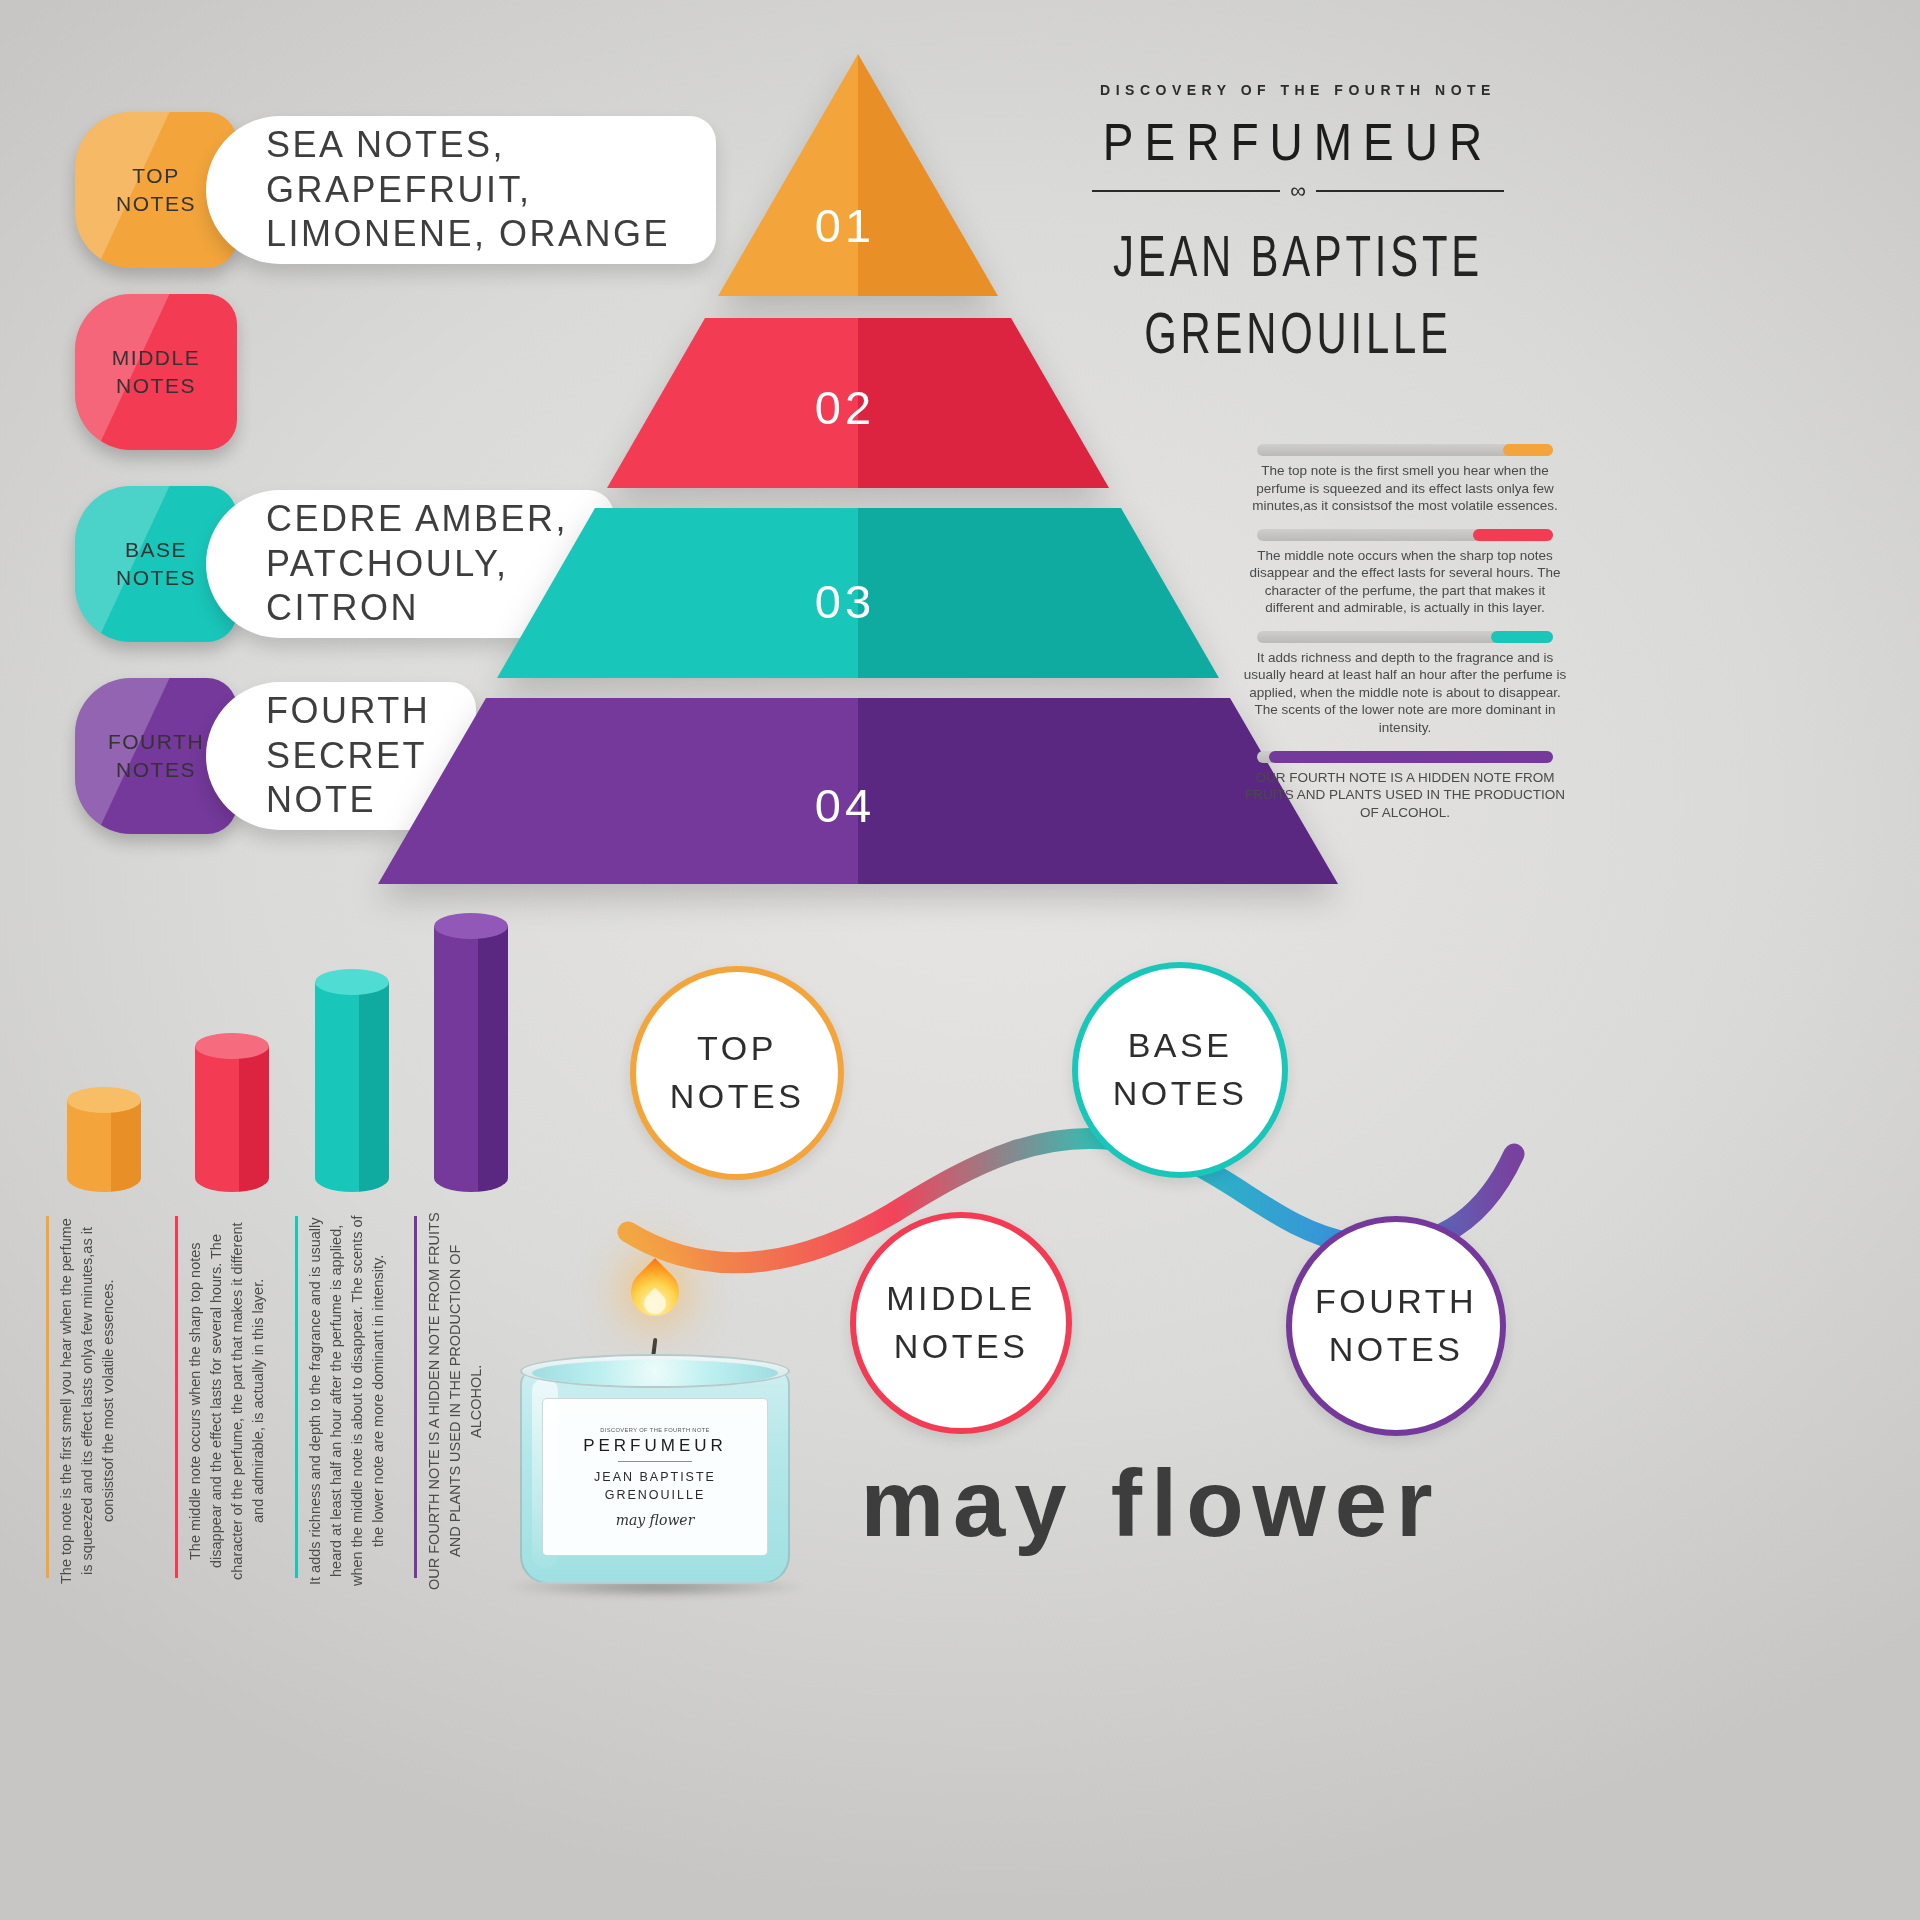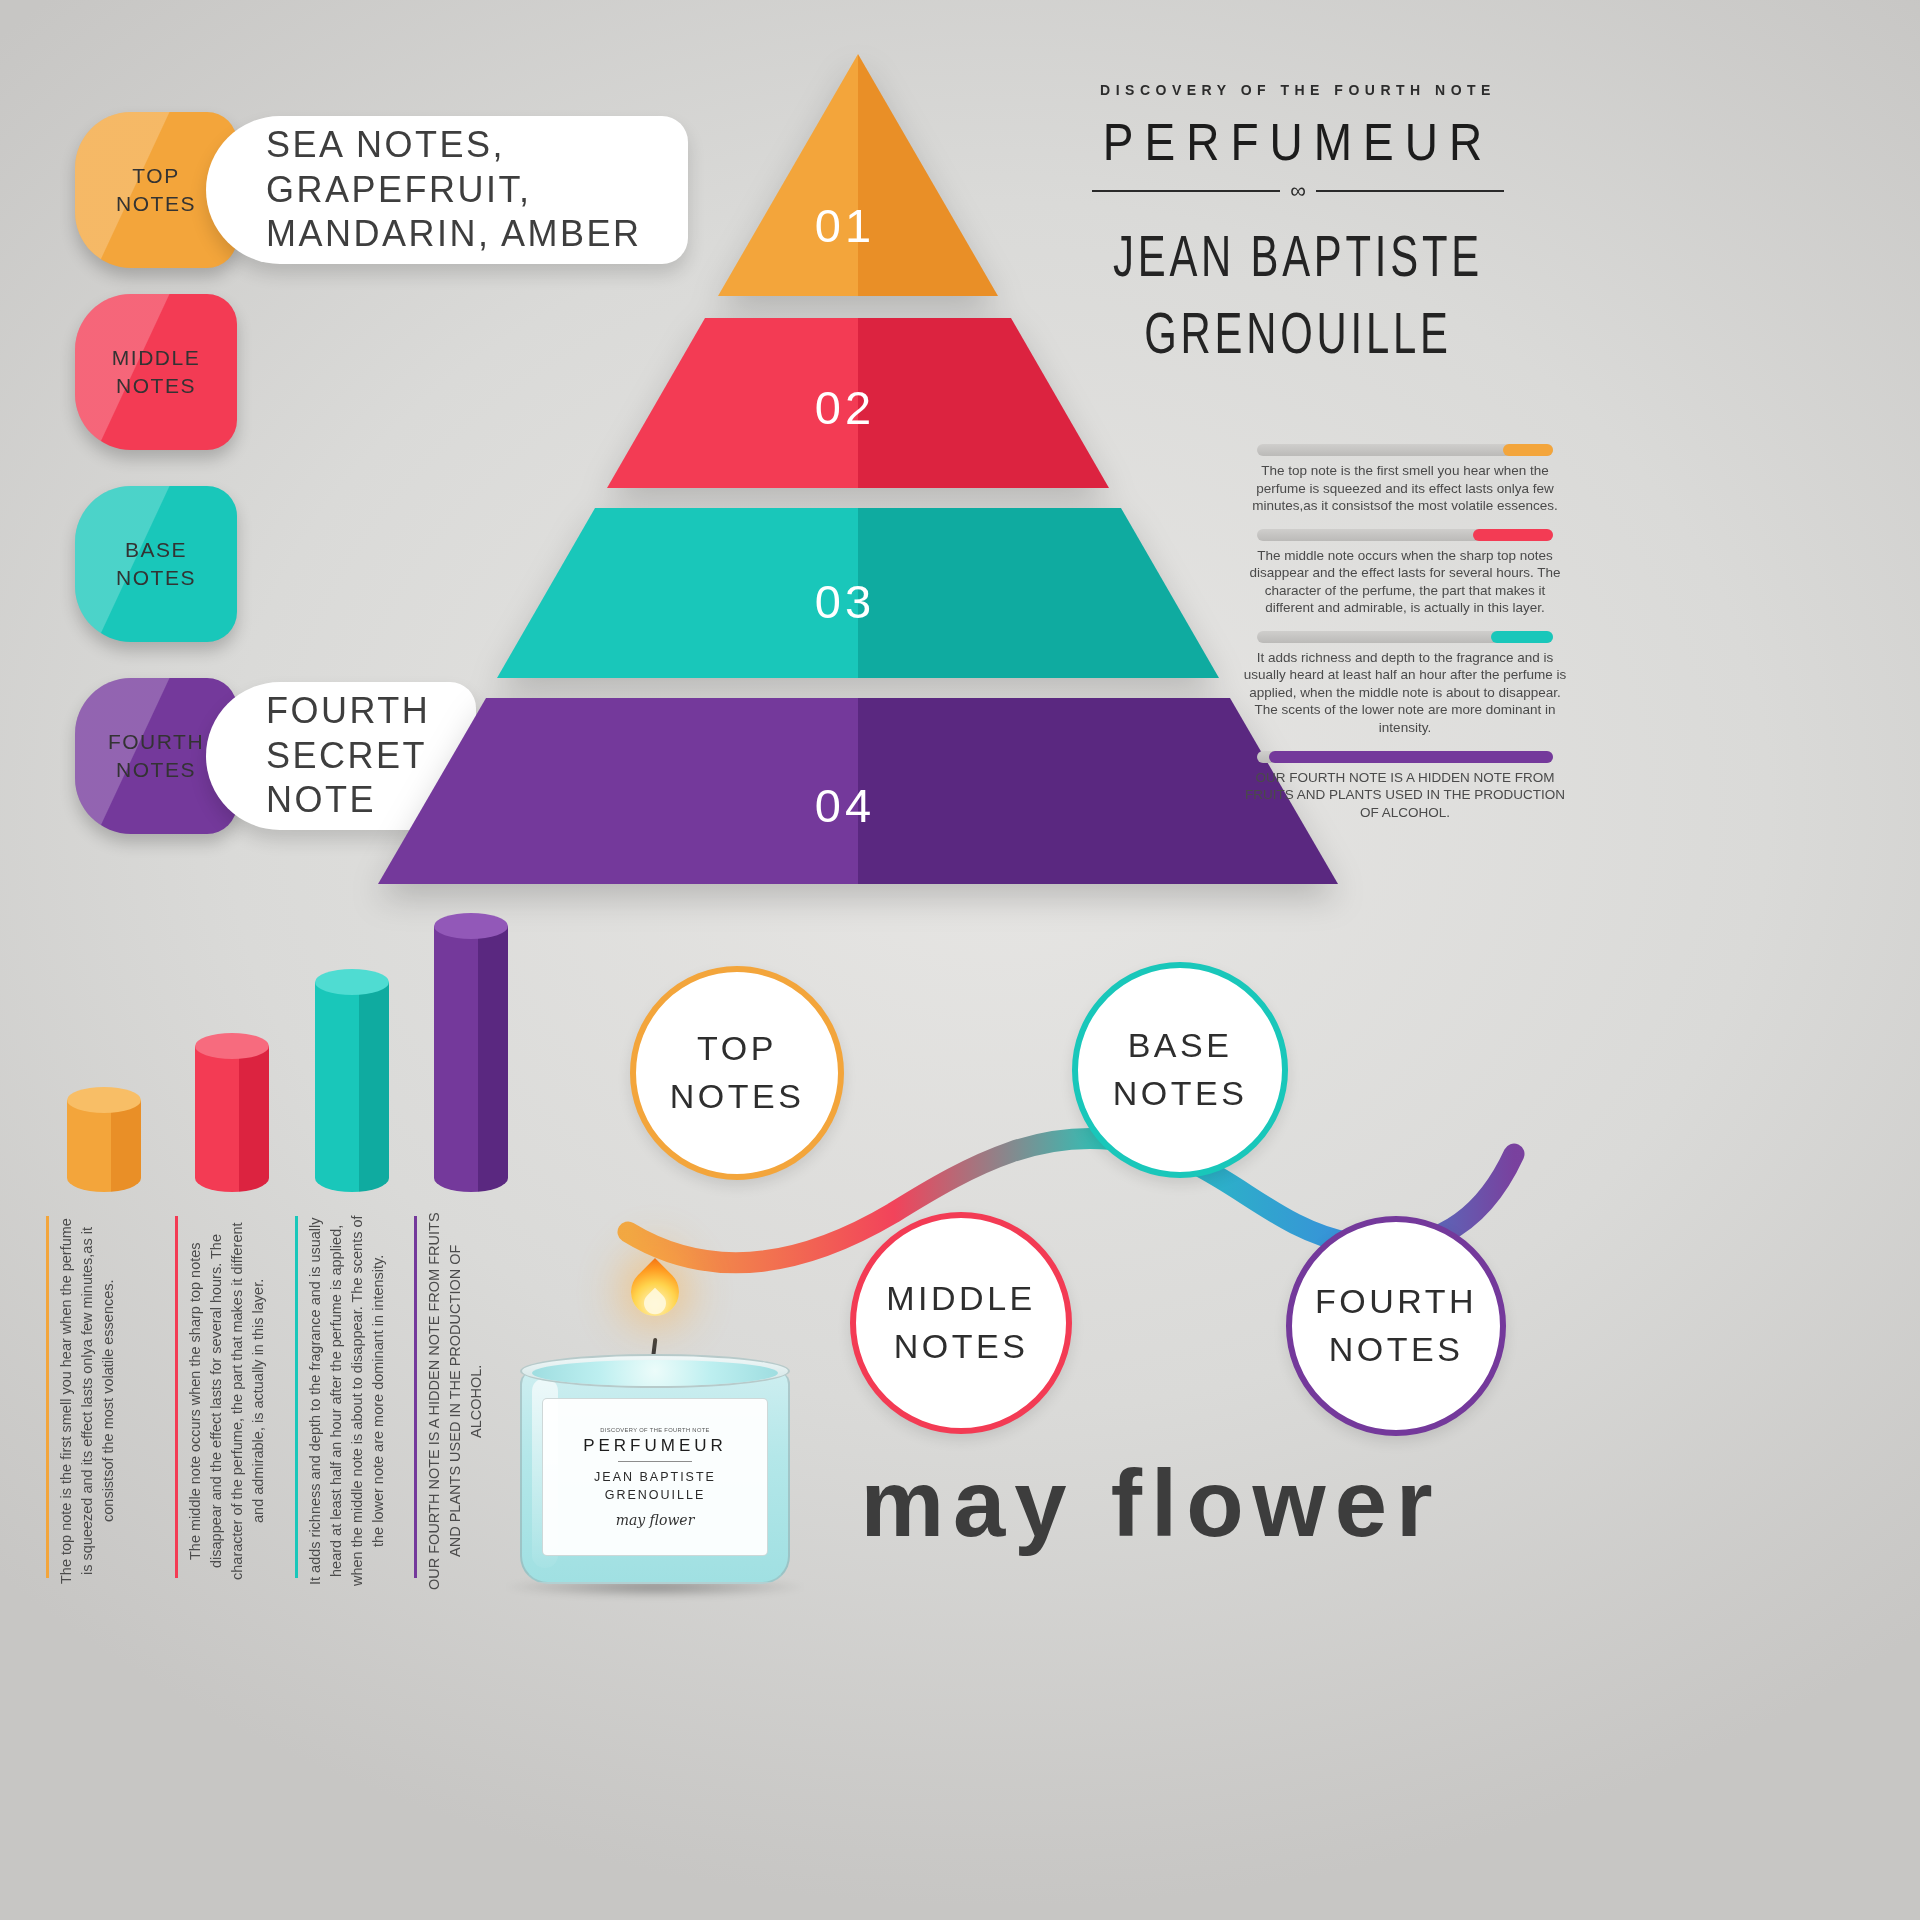--- a/index.html
+++ b/index.html
@@ -107,33 +107,38 @@
 <div class="canvas">
 
   <div class="legend-row row1">
     <div class="tab" style="--c: #F3A53B;">
       <span class="tab-label prewrap">TOP
 NOTES</span>
     </div>
     <div class="card">
       <span class="card-text prewrap">SEA NOTES,
 GRAPEFRUIT,
-MANDARIN, AMBER</span>
+LIMONENE, ORANGE</span>
     </div>
   </div>
   <div class="legend-row row2">
     <div class="tab" style="--c: #F33B54;">
       <span class="tab-label prewrap">MIDDLE
 NOTES</span>
     </div>
   </div>
   <div class="legend-row row3">
     <div class="tab" style="--c: #19C7BA;">
       <span class="tab-label prewrap">BASE
 NOTES</span>
+    </div>
+    <div class="card">
+      <span class="card-text prewrap">CEDRE AMBER,
+PATCHOULY,
+CITRON</span>
     </div>
   </div>
   <div class="legend-row row4">
     <div class="tab" style="--c: #74399B;">
       <span class="tab-label prewrap">FOURTH
 NOTES</span>
     </div>
     <div class="card">
       <span class="card-text prewrap">FOURTH
 SECRET

